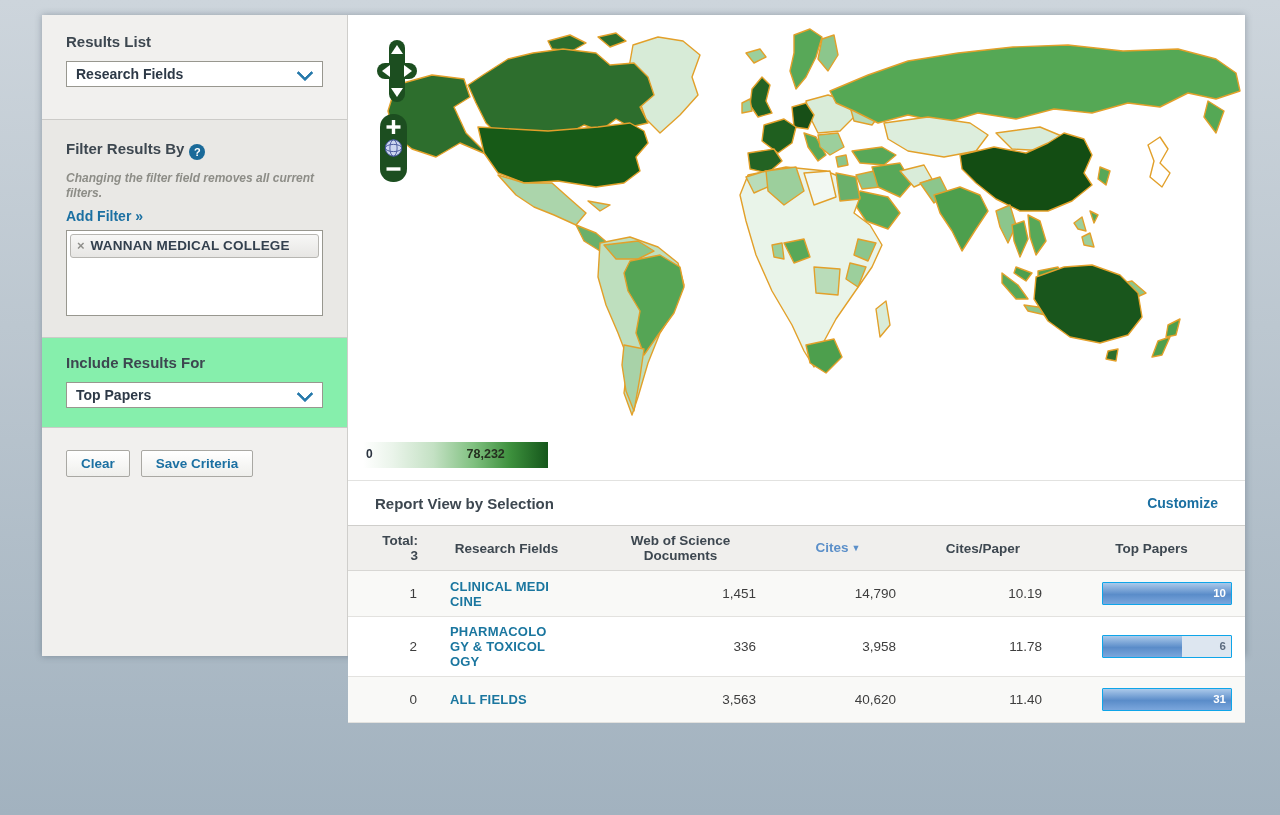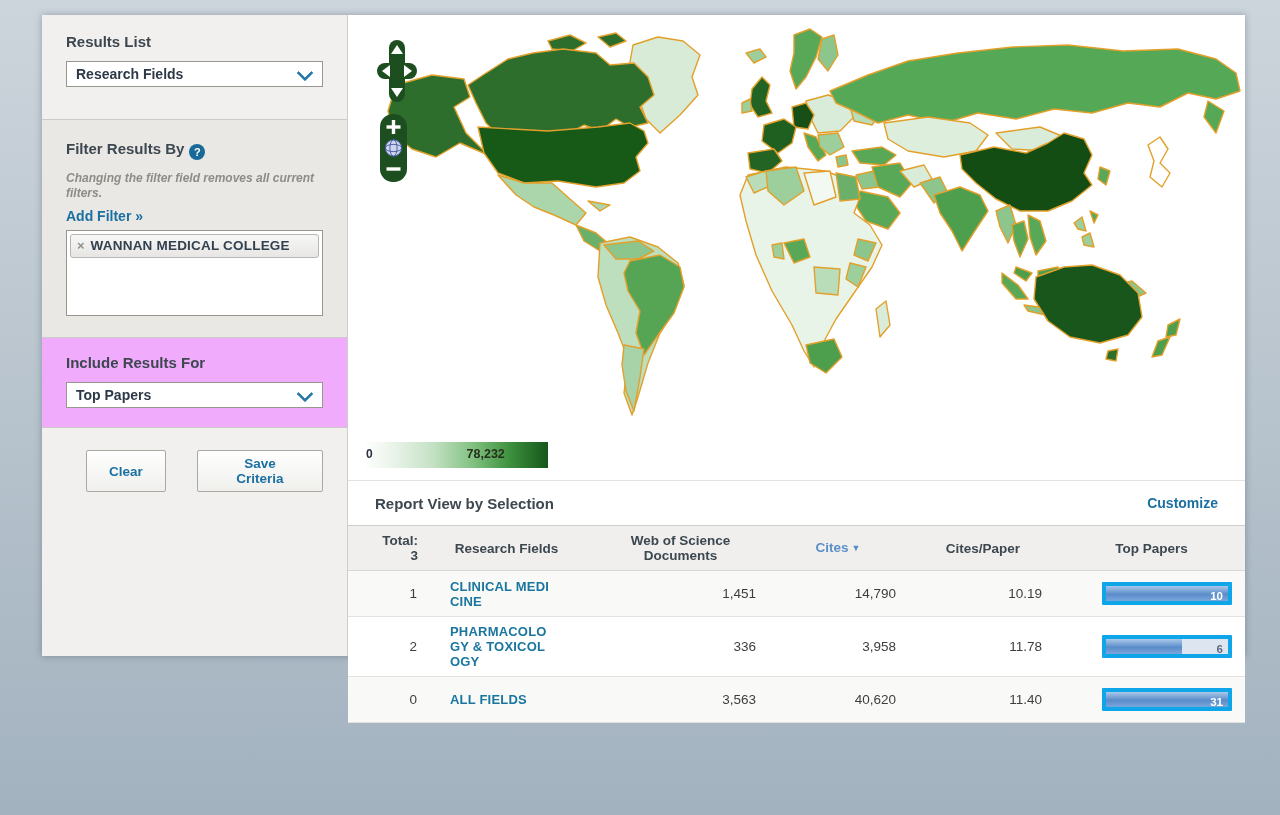--- a/index.html
+++ b/index.html
@@ -11,21 +11,21 @@
   .app{
     position:absolute;left:42px;top:15px;width:1203px;height:641px;
     display:flex;box-shadow:0 0 7px rgba(40,55,70,.35);
     background:#fff;
   }
   
   .sidebar{width:306px;flex:0 0 306px;display:flex;flex-direction:column;border-right:1px solid #cfcecb;box-sizing:border-box;}
   .sb{box-sizing:border-box;padding:18px 24px 0 24px;}
   .sb.s1{height:105px;background:#f1f0ee;border-bottom:1px solid #cccbc8;}
   .sb.s2{height:218px;background:#e9e8e5;border-bottom:1px solid #cccbc8;padding-top:20px;}
-  .sb.s3{height:90px;background:#f0abfc;border-bottom:1px solid #cccbc8;padding-top:16px;}
+  .sb.s3{height:90px;background:#86efac;border-bottom:1px solid #cccbc8;padding-top:16px;}
   .sb.s4{flex:1;background:#f1f0ee;padding-top:22px;}
   .sb h2{margin:0 0 11px 0;font-size:15px;font-weight:bold;color:#3d4750;}
   .help{
     display:inline-block;vertical-align:-2px;margin-left:5px;
     width:16px;height:16px;border-radius:50%;background:#1a6a99;color:#fff;
     font-size:11px;font-weight:bold;text-align:center;line-height:16px;
   }
   .dropdown{
     position:relative;height:24px;background:#fff;border:1px solid #98978f;
     display:flex;align-items:center;padding-left:9px;cursor:default;
@@ -42,21 +42,21 @@
   .chip{
     background:linear-gradient(#f7f7f6,#e7e6e4);border:1px solid #b7b6b2;border-radius:3px;
     padding:3px 6px 4px 6px;display:flex;align-items:flex-start;
   }
   .chip .x{color:#8f8f8b;font-weight:bold;font-size:13px;margin:1px 6px 0 0;line-height:14px;}
   .chip .lbl{font-size:13.5px;font-weight:bold;color:#33404e;line-height:15px;letter-spacing:.2px;}
   .btnrow{display:flex;gap:11px;}
   .btn{
     background:linear-gradient(#ffffff,#efefec);border:1px solid #a9a8a3;border-radius:2px;
     font-family:"Liberation Sans",sans-serif;font-size:13.5px;font-weight:bold;color:#1b70a2;
-    padding:5px 22px;cursor:pointer;margin-left:20px;
+    padding:5px 14px;cursor:pointer;
   }
   
   .main{flex:1;background:#fff;display:flex;flex-direction:column;min-width:0;}
   .map-head{
     height:75px;flex:0 0 75px;display:flex;align-items:center;justify-content:space-between;
     padding:0 29px 0 27px;border-bottom:1px solid #e4e4e2;box-sizing:border-box;
   }
   .map-head h1{margin:0;font-size:15px;font-weight:bold;color:#3d4750;}
   .hide-link{font-size:14px;font-weight:bold;color:#1b70a2;text-decoration:none;}
   .hide-link .dash{margin-left:8px;font-weight:bold;}
@@ -90,21 +90,21 @@
   .tc{font-size:13.5px;color:#3e3e3e;padding:7px 0;}
   .tc.rank{text-align:right;padding-right:3px;}
   .tc.field{padding-left:30px;}
   .tc.field a{font-size:13px;font-weight:bold;color:#1a769f;text-decoration:none;display:inline-block;
     max-width:104px;word-break:break-all;line-height:15px;letter-spacing:.2px;}
   .tc.num{text-align:right;padding-right:12px;}
   .tc.num.cpp{padding-right:16px;}
   .tc.barcell{display:flex;justify-content:flex-end;padding-right:13px;}
   .bar{
     position:relative;width:130px;height:23px;background:#dde6f0;
-    border:4px solid #0ea5e9;box-sizing:border-box;border-radius:1px;
+    border:1px solid #0ea5e9;box-sizing:border-box;border-radius:1px;
   }
   .bar-fill{
     position:absolute;left:0;top:0;bottom:0;
     background:linear-gradient(#abc9ea,#5a8cc9 55%,#7ba6dc);
   }
   .bar-val{
     position:absolute;right:5px;top:4px;font-size:11.5px;font-weight:bold;color:#fff;
   }
   .bar-val.on-track{color:#5d6d80;}
   .t-body-filler{flex:1;background:#fff;}

